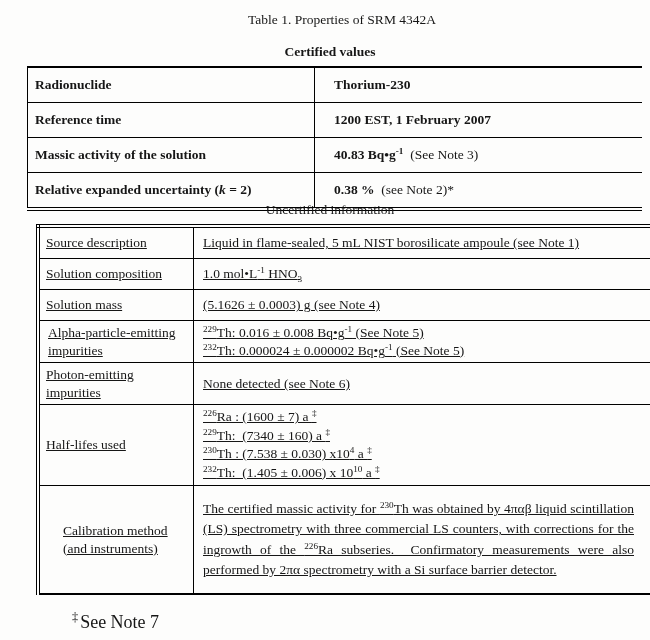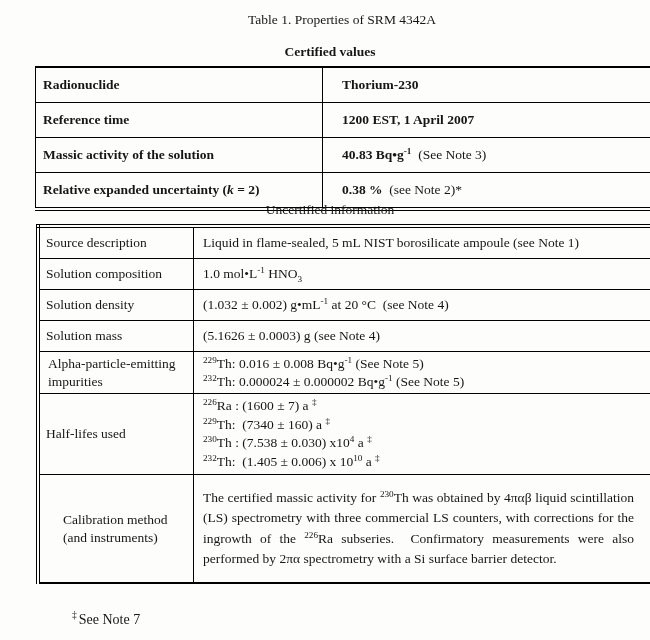--- a/index.html
+++ b/index.html
@@ -28,21 +28,21 @@
     font-size: 13.5px;
   }
   .heading-certified { top: 44px; font-weight: bold; }
   .heading-uncertified { top: 202px; font-weight: normal; }
 
   table { border-collapse: collapse; table-layout: fixed; }
 
   
   .certified-table {
     position: absolute;
-    left: 35px; top: 66px;
+    left: 27px; top: 66px;
     width: 615px;
     border-top: 2.5px solid #000;
     border-left: 1.5px solid #000;
     border-bottom: 4px double #000;
   }
   .certified-table td {
     border-top: 1.5px solid #000;
     font-size: 13.5px;
     font-weight: bold;
     height: 30px;
@@ -55,20 +55,21 @@
   .certified-table .note { font-weight: normal; text-align: center; }
 
   
   .uncertified-table {
     position: absolute;
     left: 36px; top: 224px;
     width: 614px;
     border-top: 4px double #000;
     border-left: 4px double #000;
     border-bottom: 2.5px solid #000;
+    text-decoration: underline;
   }
   .uncertified-table td {
     border-top: 1.3px solid #000;
     font-size: 13.5px;
     font-weight: normal;
     padding: 3px 6px 3px 6px;
     vertical-align: middle;
     line-height: 1.3;
   }
   .uncertified-table tr:first-child td { border-top: none; }
@@ -85,42 +86,42 @@
     line-height: 1.5;
     padding-right: 16px;
   }
 
   sup { font-size: 0.68em; line-height: 0; }
   sub { font-size: 0.68em; line-height: 0; }
 
   .footnote {
     position: absolute;
     left: 72px; top: 612px;
-    font-size: 14px;
+    font-size: 18px;
   }
   .footnote sup { margin-right: 2px; }
 </style>
 </head>
 <body>
 
 <div class="page">
 
   <div class="doc-title">Table 1. Properties of SRM 4342A</div>
 
   <div class="section-heading heading-certified">Certified values</div>
 
   <table class="certified-table">
     <tbody>
       <tr>
         <td class="label-cell">Radionuclide</td>
         <td class="value-cell">Thorium-230</td>
       </tr>
       <tr>
         <td class="label-cell">Reference time</td>
-        <td class="value-cell">1200 EST, 1 April 2007</td>
+        <td class="value-cell">1200 EST, 1 February 2007</td>
       </tr>
       <tr>
         <td class="label-cell">Massic activity of the solution</td>
         <td class="value-cell">40.83 Bq•g<sup>-1</sup> <span class="note">&nbsp;(See Note 3)</span></td>
       </tr>
       <tr>
         <td class="label-cell">Relative expanded uncertainty (<i>k</i> = 2)</td>
         <td class="value-cell">0.38 % <span class="note">&nbsp;(see Note 2)*</span></td>
       </tr>
     </tbody>
@@ -132,30 +133,30 @@
     <tbody>
       <tr class="row-single">
         <td class="label-cell">Source description</td>
         <td class="value-cell">Liquid in flame-sealed, 5 mL NIST borosilicate ampoule (see Note 1)</td>
       </tr>
       <tr class="row-single">
         <td class="label-cell">Solution composition</td>
         <td class="value-cell">1.0 mol•L<sup>-1</sup> HNO<sub>3</sub></td>
       </tr>
       <tr class="row-single">
-        <td class="label-cell">Solution density</td>
-        <td class="value-cell">(1.032 ± 0.002) g•mL<sup>-1</sup> at 20 °C&nbsp; (see Note 4)</td>
-      </tr>
-      <tr class="row-single">
         <td class="label-cell">Solution mass</td>
         <td class="value-cell">(5.1626 ± 0.0003) g (see Note 4)</td>
       </tr>
       <tr class="row-alpha">
         <td class="label-cell">Alpha-particle-emitting impurities</td>
         <td class="value-cell"><sup>229</sup>Th: 0.016 ± 0.008 Bq•g<sup>-1</sup> (See Note 5)<br><sup>232</sup>Th: 0.000024 ± 0.000002 Bq•g<sup>-1</sup> (See Note 5)</td>
+      </tr>
+      <tr class="row-photon">
+        <td class="label-cell">Photon-emitting impurities</td>
+        <td class="value-cell">None detected (see Note 6)</td>
       </tr>
       <tr class="row-halflife">
         <td class="label-cell">Half-lifes used</td>
         <td class="value-cell"><sup>226</sup>Ra : (1600 ± 7) a <sup>‡</sup><br><sup>229</sup>Th:&nbsp; (7340 ± 160) a <sup>‡</sup><br><sup>230</sup>Th : (7.538 ± 0.030) x10<sup>4</sup> a <sup>‡</sup><br><sup>232</sup>Th:&nbsp; (1.405 ± 0.006) x 10<sup>10</sup> a <sup>‡</sup></td>
       </tr>
       <tr class="row-calibration">
         <td class="label-cell">Calibration method (and instruments)</td>
         <td class="value-cell">The certified massic activity for <sup>230</sup>Th was obtained by 4παβ liquid scintillation (LS) spectrometry with three commercial LS counters, with corrections for the ingrowth of the <sup>226</sup>Ra subseries.&nbsp; Confirmatory measurements were also performed by 2πα spectrometry with a Si surface barrier detector.</td>
       </tr>
     </tbody>

